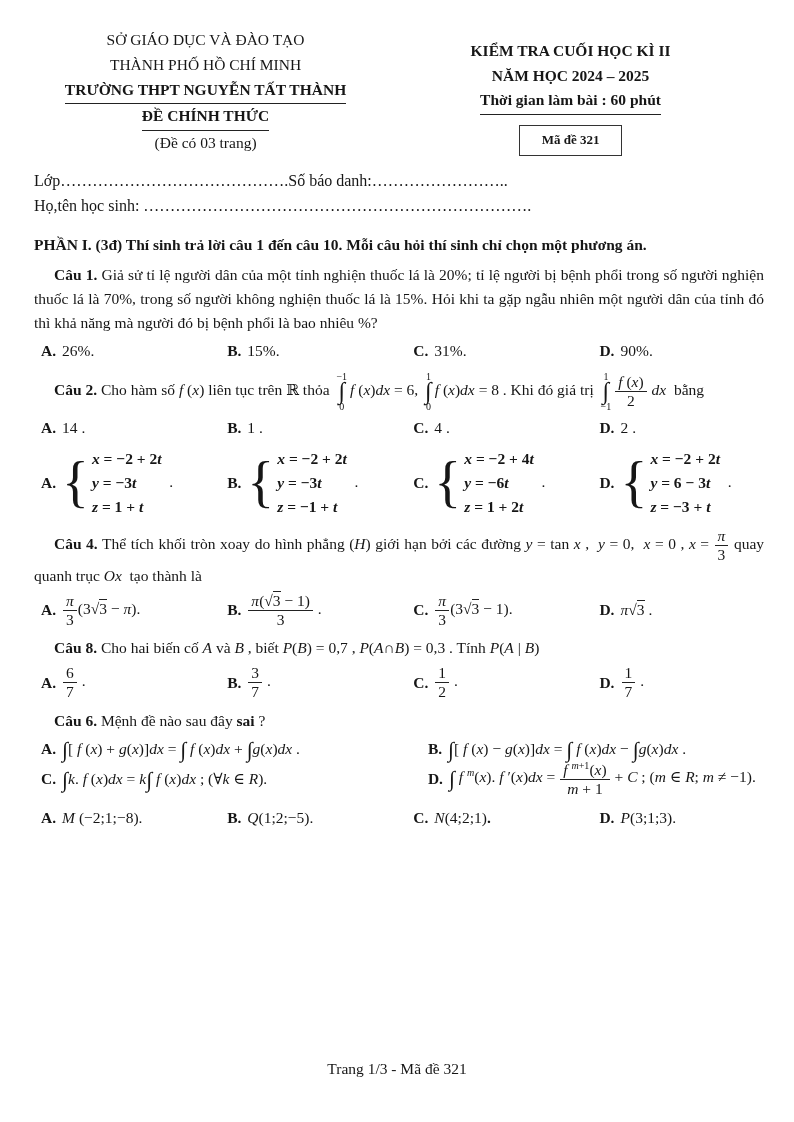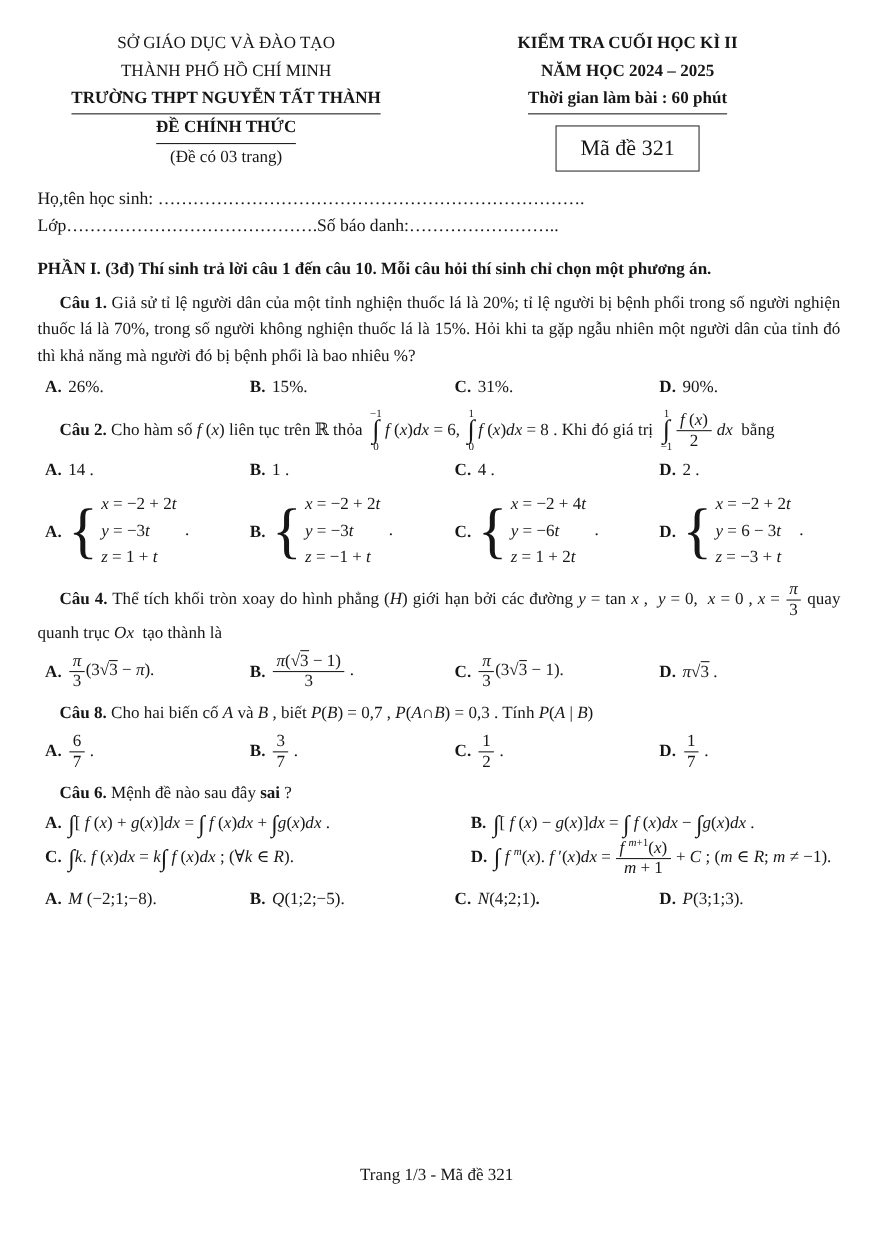--- a/index.html
+++ b/index.html
@@ -5,27 +5,27 @@
   html,body{margin:0;padding:0;}
   body{
     width:794px;height:1122px;position:relative;overflow:hidden;
     background:#ffffff;color:#161616;
     font-family:"Liberation Serif","DejaVu Serif",serif;
     font-size:15.5px;
   }
   .page{padding:28px 30px 0 34px;}
 
   
-  .header{display:flex;}
+  .header{display:flex;align-items:flex-end;}
   .h-left{width:47%;text-align:center;line-height:1.6;}
   .h-right{width:53%;text-align:center;line-height:1.6;}
   .h-line{display:block;}
   .bold{font-weight:bold;}
   .u{display:inline-block;border-bottom:1.4px solid #222;padding-bottom:1px;}
-  .code-box{display:inline-block;border:1.4px solid #333;padding:4px 22px;font-weight:normal;margin-top:10px;font-size:20px;}
+  .code-box{display:inline-block;border:1.4px solid #333;padding:4px 22px;font-weight:bold;margin-top:10px;font-size:13px;}
   .pages-note{font-size:15.5px;}
 
   
   .student{margin-top:13px;font-size:16px;line-height:1.55;}
   .student p{margin:0;}
 
   
   .part-heading{font-weight:bold;margin:15px 0 2px 0;line-height:1.4;}
 
   
@@ -42,21 +42,21 @@
   i{font-style:italic;}
   .fr{display:inline-block;vertical-align:middle;text-align:center;line-height:1.15;padding:0 1px;}
   .fr .nu{display:block;border-bottom:1px solid #222;padding:0 3px;}
   .fr .de{display:block;padding:0 3px;}
   .itg{display:inline-flex;flex-direction:column;align-items:center;vertical-align:middle;line-height:1;margin:0 3px;}
   .itg .b{font-size:10px;line-height:1.1;font-style:normal;}
   .itg .s{font-size:24px;line-height:0.8;}
   .is{font-size:1.4em;vertical-align:-0.15em;line-height:0;}
   .cases{display:inline-flex;align-items:center;vertical-align:middle;text-align:left;}
   .cases .br{font-size:56px;line-height:0.95;margin-right:3px;font-weight:400;}
-  .cases .eqs{display:inline-block;line-height:1.55;}
+  .cases .eqs{display:inline-block;line-height:1.55;font-weight:bold;}
   .sq{white-space:nowrap;}
   .sq .rad{border-top:1.2px solid #222;}
   .vec{position:relative;display:inline-block;}
   .vec::after{content:'\2192';position:absolute;left:0.08em;top:-0.78em;font-size:0.6em;}
   sup{font-size:0.65em;}
 
   
   .footer{position:absolute;left:0;bottom:44px;width:100%;text-align:center;font-size:15.5px;}
 </style>
 </head>
@@ -74,22 +74,22 @@
     </div>
     <div class="h-right">
       <span class="h-line bold">KIỂM TRA CUỐI HỌC KÌ II</span>
       <span class="h-line bold">NĂM HỌC 2024 – 2025</span>
       <span class="h-line bold"><span class="u">Thời gian làm bài : 60 phút</span></span>
       <span class="h-line"><span class="code-box">Mã đề 321</span></span>
     </div>
   </div>
 
   <div class="student">
+    <p>Lớp…………………………………….Số báo danh:……………………..</p>
     <p>Họ,tên học sinh: ……………………………………………………………….</p>
-    <p>Lớp…………………………………….Số báo danh:……………………..</p>
   </div>
 
   <p class="part-heading">PHẦN I. (3đ) Thí sinh trả lời câu 1 đến câu 10. Mỗi câu hỏi thí sinh chỉ chọn một phương án.</p>
 
   <section class="q">
     <p class="qtext"><b class="qlabel">Câu 1.</b> <span>Giả sử tỉ lệ người dân của một tỉnh nghiện thuốc lá là 20%; tỉ lệ người bị bệnh phổi trong số người nghiện thuốc lá là 70%, trong số người không nghiện thuốc lá là 15%. Hỏi khi ta gặp ngẫu nhiên một người dân của tỉnh đó thì khả năng mà người đó bị bệnh phổi là bao nhiêu %?</span></p>
     <div class="opts c4">
       <div class="opt">
           <b class="okey">A.</b>
           <span class="oval">26%.</span>

